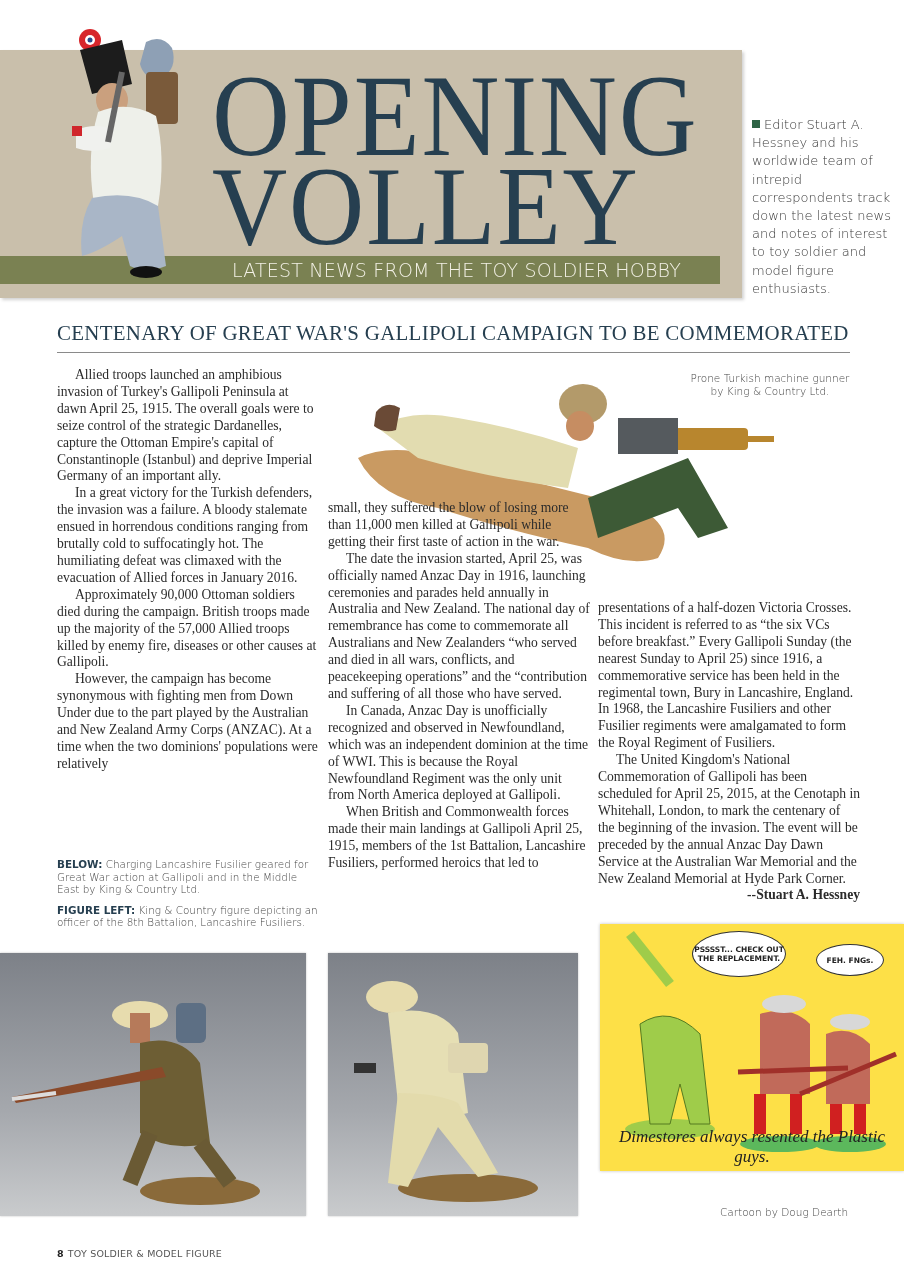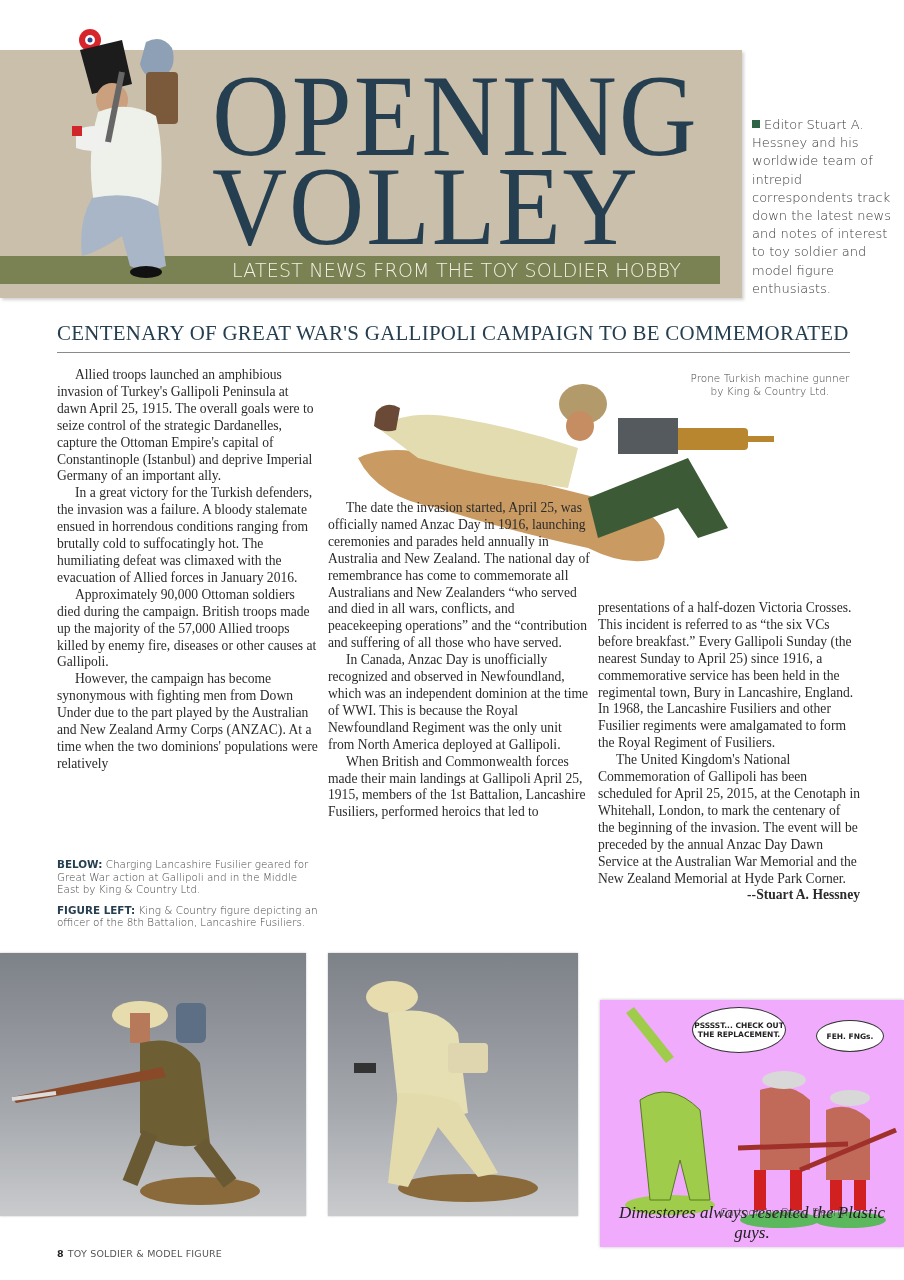--- a/index.html
+++ b/index.html
@@ -47,21 +47,21 @@
 
   .gunner-caption { position:absolute; right:54px; top:372px; width:160px; text-align:center;
                     font-family:"DejaVu Sans", sans-serif; font-size:10.5px; line-height:12.8px; color:#444; font-weight:300; }
   .gunner { position:absolute; left:348px; top:368px; width:430px; height:200px; }
 
   
   .photo { position:absolute; top:953px; height:263px; background:linear-gradient(#7d8188, #a5a8ad 60%, #c9cbcd);
            box-shadow:0 0 2px rgba(0,0,0,0.25); overflow:hidden; }
   .photo1 { left:0; width:306px; }
   .photo2 { left:328px; width:250px; }
-  .cartoon { position:absolute; left:600px; top:1000px; width:304px; height:247px; background:#f0abfc;
+  .cartoon { position:absolute; left:600px; top:924px; width:304px; height:247px; background:#fde047;
              box-shadow:0 0 3px rgba(0,0,0,0.25); overflow:hidden; }
   .cartoon-caption-text { position:absolute; left:0; right:0; bottom:4px; text-align:center; font-style:italic;
                           font-size:17px; color:#222; font-family:"Liberation Serif", serif; }
   .bubble { position:absolute; border:1.5px solid #333; border-radius:50%; background:#fff;
             font-family:"DejaVu Sans", sans-serif; font-weight:bold; font-size:7.5px; line-height:9px;
             text-align:center; color:#222; display:flex; align-items:center; justify-content:center; }
   .bubble1 { left:92px; top:7px; width:92px; height:44px; }
   .bubble2 { left:216px; top:20px; width:66px; height:30px; }
   .cartoon-credit { position:absolute; left:720px; top:1206px; font-family:"DejaVu Sans", sans-serif;
                     font-size:10.5px; color:#444; font-weight:300; }
@@ -122,20 +122,21 @@
   <p class="ind">Approximately 90,000 Ottoman soldiers died during the campaign. British troops made up the majority of the 57,000 Allied troops killed by enemy fire, diseases or other causes at Gallipoli.</p>
   <p class="ind">However, the campaign has become synonymous with fighting men from Down Under due to the part played by the Australian and New Zealand Army Corps (ANZAC). At a time when the two dominions' populations were relatively</p>
 </div>
 
 <div class="captions">
   <p><span class="cap-label">BELOW:</span> <span>Charging Lancashire Fusilier geared for Great War action at Gallipoli and in the Middle East by King &amp; Country Ltd.</span></p>
   <p><span class="cap-label">FIGURE LEFT:</span> <span>King &amp; Country figure depicting an officer of the 8th Battalion, Lancashire Fusiliers.</span></p>
 </div>
 
 <div class="col col2">
+  <p>small, they suffered the blow of losing more than 11,000 men killed at Gallipoli while getting their first taste of action in the war.</p>
   <p class="ind">The date the invasion started, April 25, was officially named Anzac Day in 1916, launching ceremonies and parades held annually in Australia and New Zealand. The national day of remembrance has come to commemorate all Australians and New Zealanders “who served and died in all wars, conflicts, and peacekeeping operations” and the “contribution and suffering of all those who have served.</p>
   <p class="ind">In Canada, Anzac Day is unofficially recognized and observed in Newfoundland, which was an independent dominion at the time of WWI. This is because the Royal Newfoundland Regiment was the only unit from North America deployed at Gallipoli.</p>
   <p class="ind">When British and Commonwealth forces made their main landings at Gallipoli April 25, 1915, members of the 1st Battalion, Lancashire Fusiliers, performed heroics that led to</p>
 </div>
 
 <div class="col col3">
   <p>presentations of a half-dozen Victoria Crosses. This incident is referred to as “the six VCs before breakfast.” Every Gallipoli Sunday (the nearest Sunday to April 25) since 1916, a commemorative service has been held in the regimental town, Bury in Lancashire, England. In 1968, the Lancashire Fusiliers and other Fusilier regiments were amalgamated to form the Royal Regiment of Fusiliers.</p>
   <p class="ind">The United Kingdom's National Commemoration of Gallipoli has been scheduled for April 25, 2015, at the Cenotaph in Whitehall, London, to mark the centenary of the beginning of the invasion. The event will be preceded by the annual Anzac Day Dawn Service at the Australian War Memorial and the New Zealand Memorial at Hyde Park Corner.</p>
   <p class="sig">--Stuart A. Hessney</p>
 </div>

